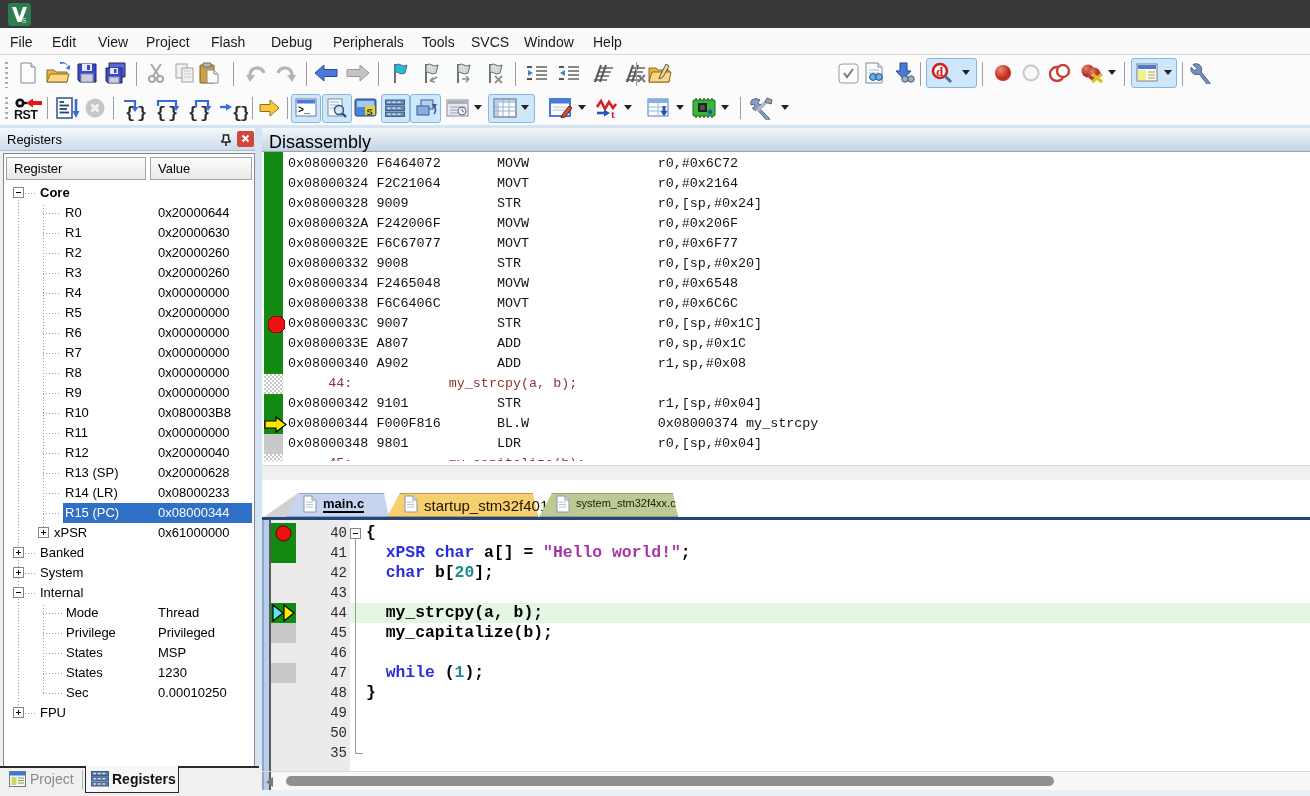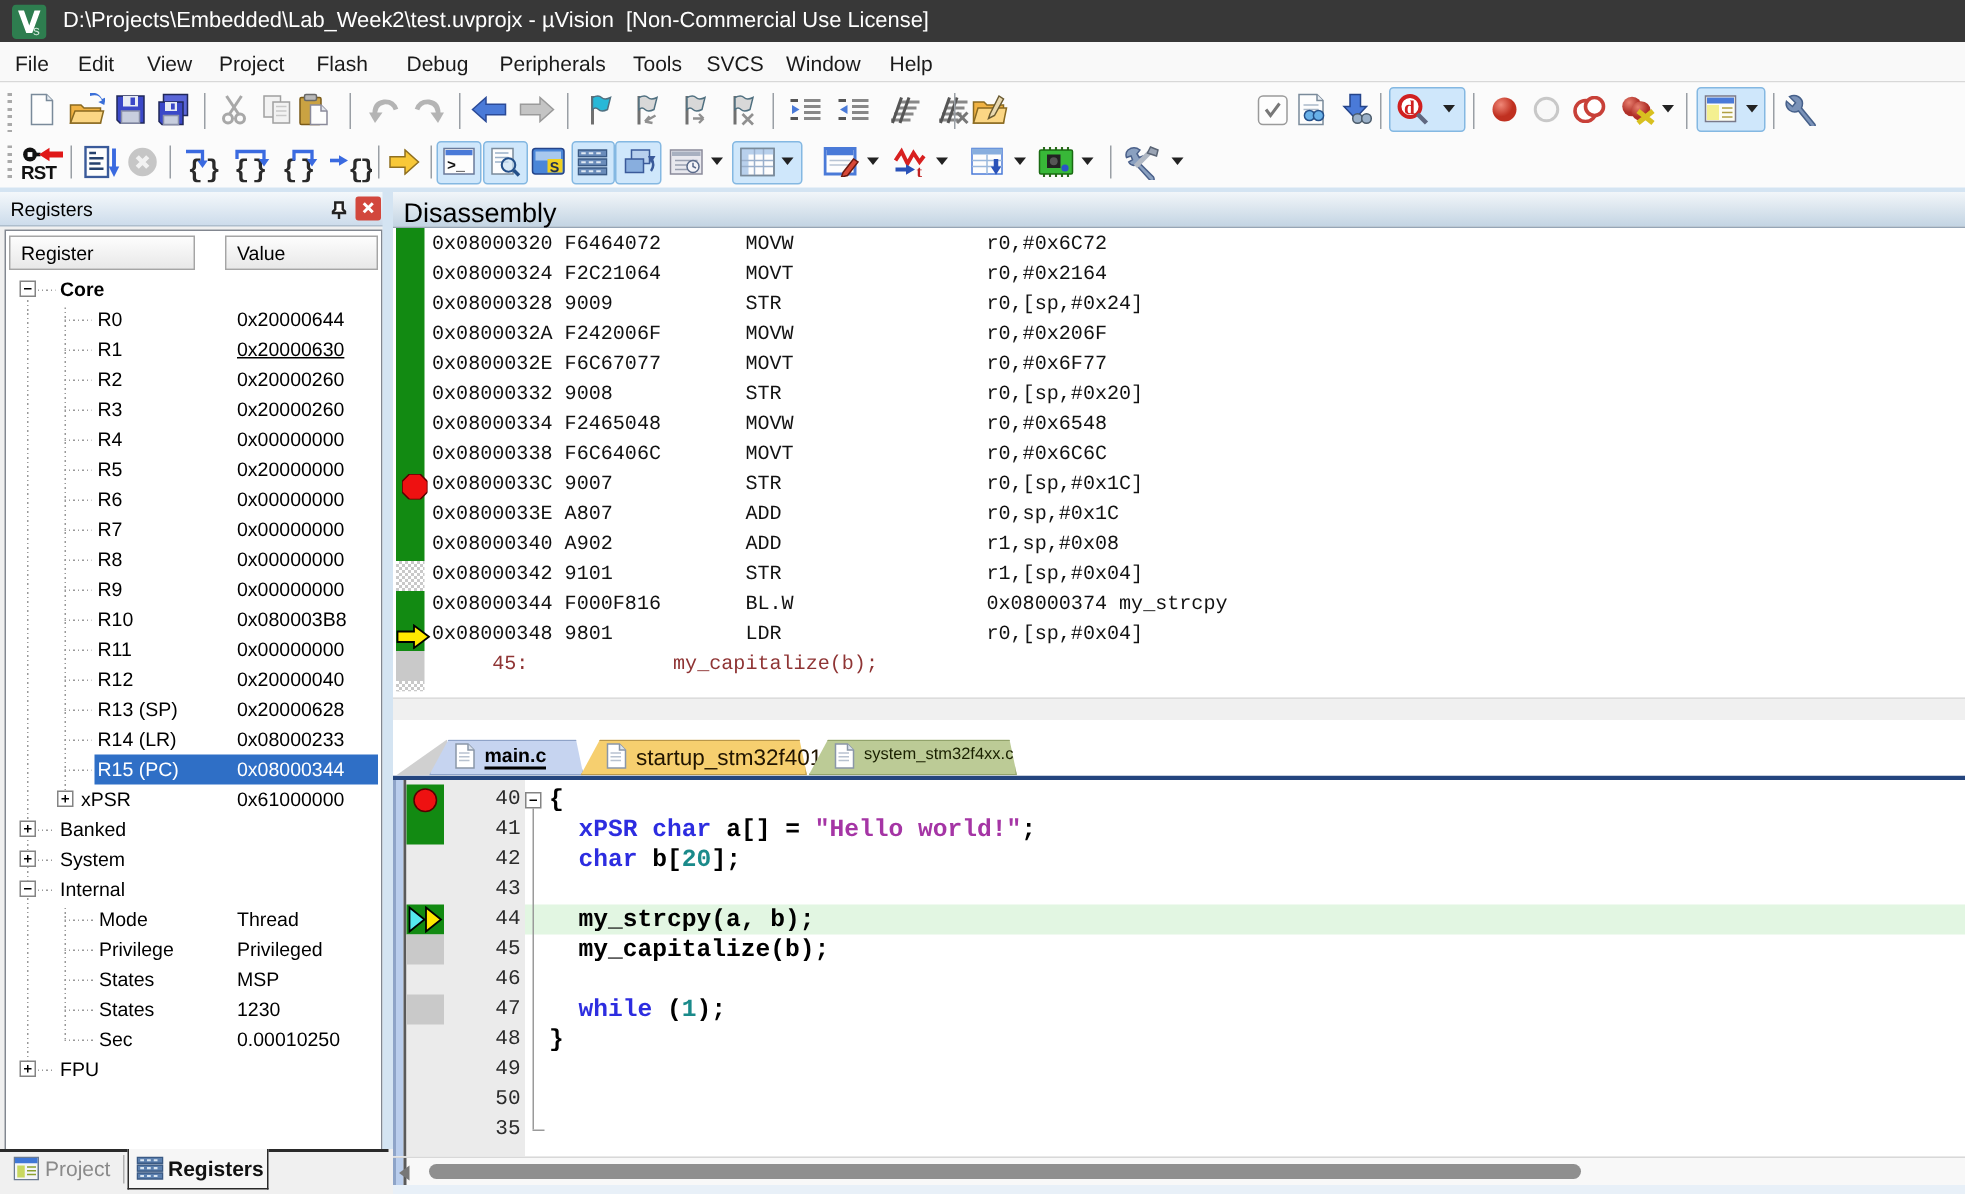--- a/index.html
+++ b/index.html
@@ -48,21 +48,20 @@
 
 #blt{position:absolute;left:0;top:766px;width:262px;height:30px;background:#f0f0f0}
 </style></head>
 <body>
 <div id="titlebar">
   <svg class="abs" style="left:8px;top:3px" width="23" height="23">
       <rect x="0" y="0" width="23" height="23" rx="3" fill="#2e7d4f"></rect>
       <path d="M4 4 L8 4 L11.5 14 L15 4 L19 4 L13.5 19 L9.5 19 Z" fill="#fff"></path>
       <text x="14" y="20" font-size="9" fill="#cfe8d8" font-family="Liberation Sans">s</text>
     </svg>
-  <div id="titletext">D:\Projects\Embedded\Lab_Week2\test.uvprojx - µVision  [Non-Commercial Use License]</div>
 </div>
 <div id="menubar">
   <span class="mi" style="left:10px">File</span>
   <span class="mi" style="left:52px">Edit</span>
   <span class="mi" style="left:98px">View</span>
   <span class="mi" style="left:146px">Project</span>
   <span class="mi" style="left:211px">Flash</span>
   <span class="mi" style="left:271px">Debug</span>
   <span class="mi" style="left:333px">Peripherals</span>
   <span class="mi" style="left:422px">Tools</span>
@@ -486,21 +485,21 @@
         <g stroke="#222" stroke-width="1.6" fill="none">
           <line x1="7" y1="10" x2="7" y2="14"></line>
           <path d="M3 10 L11 10 L11 9 L9.5 7.5 L9.5 3 L4.5 3 L4.5 7.5 L3 9 Z" fill="#fff"></path>
         </g>
       </svg>
     <div style="position:absolute;left:237px;top:3px;width:17px;height:16px;background:#d2473d;border-radius:2px"><svg width="17" height="16">
           <path d="M5.5 4.5 L11.5 10.5 M11.5 4.5 L5.5 10.5" stroke="#fff" stroke-width="2"></path>
         </svg></div>
   </div>
   <div id="regbox">
-    <div class="colhead" style="left:2px;width:124px">Register</div>
+    <div class="colhead" style="left:2px;width:140px">Register</div>
     <div class="colhead" style="left:146px;width:102px">Value</div>
     <div id="tree">
 <div style="position:absolute;left:14px;top:46px;width:1px;height:513px;background-image:repeating-linear-gradient(to bottom,#999 0 1px,transparent 1px 3px)"></div>
 <div style="position:absolute;left:39px;top:51px;width:1px;height:328px;background-image:repeating-linear-gradient(to bottom,#999 0 1px,transparent 1px 3px)"></div>
 <div style="position:absolute;left:39px;top:451px;width:1px;height:88px;background-image:repeating-linear-gradient(to bottom,#999 0 1px,transparent 1px 3px)"></div>
 <div style="position:absolute;left:21px;top:39px;width:12px;height:1px;background-image:repeating-linear-gradient(to right,#999 0 1px,transparent 1px 3px)"></div>
 <div style="position:absolute;left:39px;top:59px;width:18px;height:1px;background-image:repeating-linear-gradient(to right,#999 0 1px,transparent 1px 3px)"></div>
 <div style="position:absolute;left:39px;top:79px;width:18px;height:1px;background-image:repeating-linear-gradient(to right,#999 0 1px,transparent 1px 3px)"></div>
 <div style="position:absolute;left:39px;top:99px;width:18px;height:1px;background-image:repeating-linear-gradient(to right,#999 0 1px,transparent 1px 3px)"></div>
 <div style="position:absolute;left:39px;top:119px;width:18px;height:1px;background-image:repeating-linear-gradient(to right,#999 0 1px,transparent 1px 3px)"></div>
@@ -531,21 +530,21 @@
             <div style="position:absolute;left:2px;top:4px;width:5px;height:1px;background:#000"></div>
           </div>
           <span style="position:absolute;left:36px;top:2px;font-weight:bold;">Core</span>
         </div>
 <div class="trow" style="left:0;top:49px;width:248px">
           <span style="position:absolute;left:61px;top:2px;">R0</span>
           <span style="position:absolute;left:154px;top:2px;">0x20000644</span>
         </div>
 <div class="trow" style="left:0;top:69px;width:248px">
           <span style="position:absolute;left:61px;top:2px;">R1</span>
-          <span style="position:absolute;left:154px;top:2px;text-decoration:underline;">0x20000630</span>
+          <span style="position:absolute;left:154px;top:2px;">0x20000630</span>
         </div>
 <div class="trow" style="left:0;top:89px;width:248px">
           <span style="position:absolute;left:61px;top:2px;">R2</span>
           <span style="position:absolute;left:154px;top:2px;">0x20000260</span>
         </div>
 <div class="trow" style="left:0;top:109px;width:248px">
           <span style="position:absolute;left:61px;top:2px;">R3</span>
           <span style="position:absolute;left:154px;top:2px;">0x20000260</span>
         </div>
 <div class="trow" style="left:0;top:129px;width:248px">
@@ -674,20 +673,21 @@
 0x08000324 F2C21064       MOVT                r0,#0x2164
 0x08000328 9009           STR                 r0,[sp,#0x24]
 0x0800032A F242006F       MOVW                r0,#0x206F
 0x0800032E F6C67077       MOVT                r0,#0x6F77
 0x08000332 9008           STR                 r0,[sp,#0x20]
 0x08000334 F2465048       MOVW                r0,#0x6548
 0x08000338 F6C6406C       MOVT                r0,#0x6C6C
 0x0800033C 9007           STR                 r0,[sp,#0x1C]
 0x0800033E A807           ADD                 r0,sp,#0x1C
 0x08000340 A902           ADD                 r1,sp,#0x08
+<span class="srcline">     44:            my_strcpy(a, b);</span>
 0x08000342 9101           STR                 r1,[sp,#0x04]
 0x08000344 F000F816       BL.W                0x08000374 my_strcpy
 0x08000348 9801           LDR                 r0,[sp,#0x04]
 <span class="srcline">     45:            my_capitalize(b);</span></pre>
 </div>
 <div id="dishscroll"></div>
 <div id="gap1"></div>
 <div id="tabbar">
 <div style="position:absolute;left:2px;top:3px;width:34px;height:24px;background:#d0d0d0;clip-path:polygon(100% 0,100% 100%,0 100%)"></div>
 <div style="position:absolute;left:24px;top:3px;width:103px;height:24px;background:#c6d4f0;border:1px solid #8fa3c8;clip-path:polygon(13px 0,98px 0,103px 24px,0 24px)"></div>

